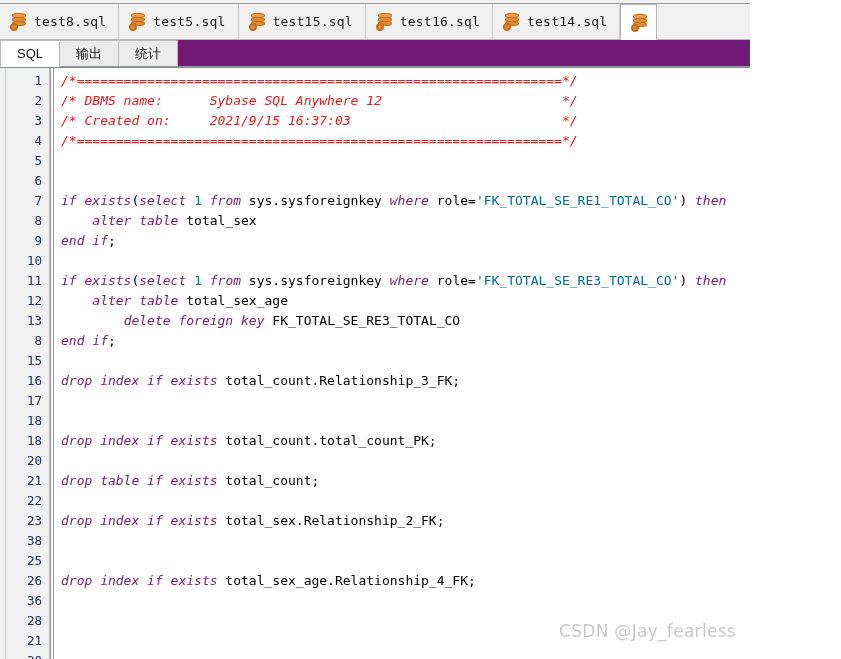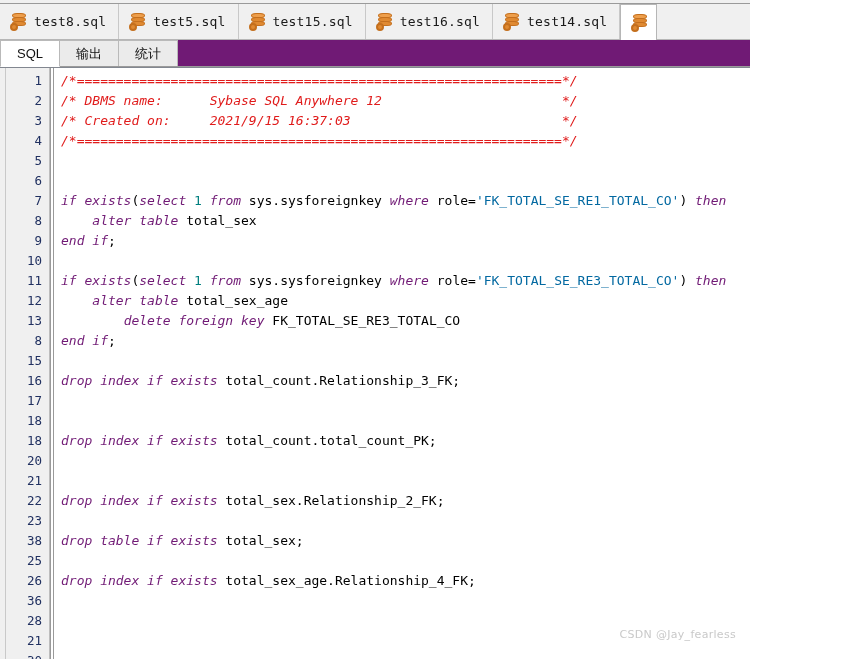--- a/index.html
+++ b/index.html
@@ -190,21 +190,21 @@
   .tok-str  { color: #0369a1; }
   .tok-id   { color: #000000; }
   .tok-num  { color: #007f7f; }
 
   
   .watermark {
     position: absolute;
     right: 14px;
     bottom: 18px;
     font-family: "DejaVu Sans", sans-serif;
-    font-size: 11px;
+    font-size: 17px;
     color: #c9c9c9;
     letter-spacing: 0.3px;
     pointer-events: none;
     user-select: none;
   }
 </style>
 </head>
 <body>
 
 <div id="app">
@@ -323,24 +323,24 @@
         <div class="line"><span class="tok-kw">if exists</span><span class="tok-id">(</span><span class="tok-kw">select</span><span class="tok-id"> </span><span class="tok-num">1</span><span class="tok-id"> </span><span class="tok-kw">from</span><span class="tok-id"> sys.sysforeignkey </span><span class="tok-kw">where</span><span class="tok-id"> role=</span><span class="tok-str">'FK_TOTAL_SE_RE3_TOTAL_CO'</span><span class="tok-id">) </span><span class="tok-kw">then</span></div>
         <div class="line"><span class="tok-id">    </span><span class="tok-kw">alter table</span><span class="tok-id"> total_sex_age</span></div>
         <div class="line"><span class="tok-id">        </span><span class="tok-kw">delete foreign key</span><span class="tok-id"> FK_TOTAL_SE_RE3_TOTAL_CO</span></div>
         <div class="line"><span class="tok-kw">end if</span><span class="tok-id">;</span></div>
         <div class="line">&nbsp;</div>
         <div class="line"><span class="tok-kw">drop index if exists</span><span class="tok-id"> total_count.Relationship_3_FK;</span></div>
         <div class="line">&nbsp;</div>
         <div class="line">&nbsp;</div>
         <div class="line"><span class="tok-kw">drop index if exists</span><span class="tok-id"> total_count.total_count_PK;</span></div>
         <div class="line">&nbsp;</div>
+        <div class="line"><span class="tok-kw">drop table if exists</span><span class="tok-id"> total_count;</span></div>
         <div class="line">&nbsp;</div>
         <div class="line"><span class="tok-kw">drop index if exists</span><span class="tok-id"> total_sex.Relationship_2_FK;</span></div>
         <div class="line">&nbsp;</div>
-        <div class="line"><span class="tok-kw">drop table if exists</span><span class="tok-id"> total_sex;</span></div>
         <div class="line">&nbsp;</div>
         <div class="line"><span class="tok-kw">drop index if exists</span><span class="tok-id"> total_sex_age.Relationship_4_FK;</span></div>
         <div class="line">&nbsp;</div>
       </div>
   </div>
 
   <div class="watermark">CSDN @Jay_fearless</div>
 </div>
 
 </body></html>

